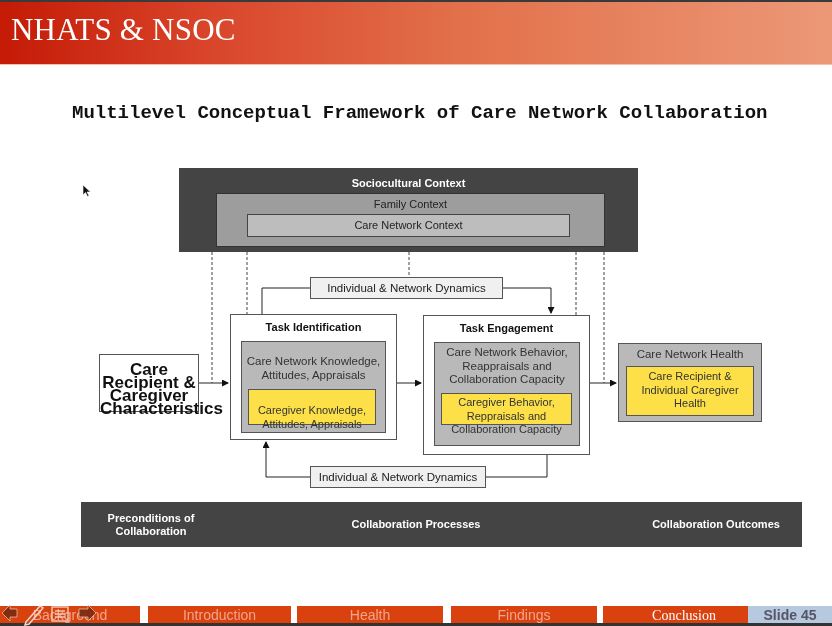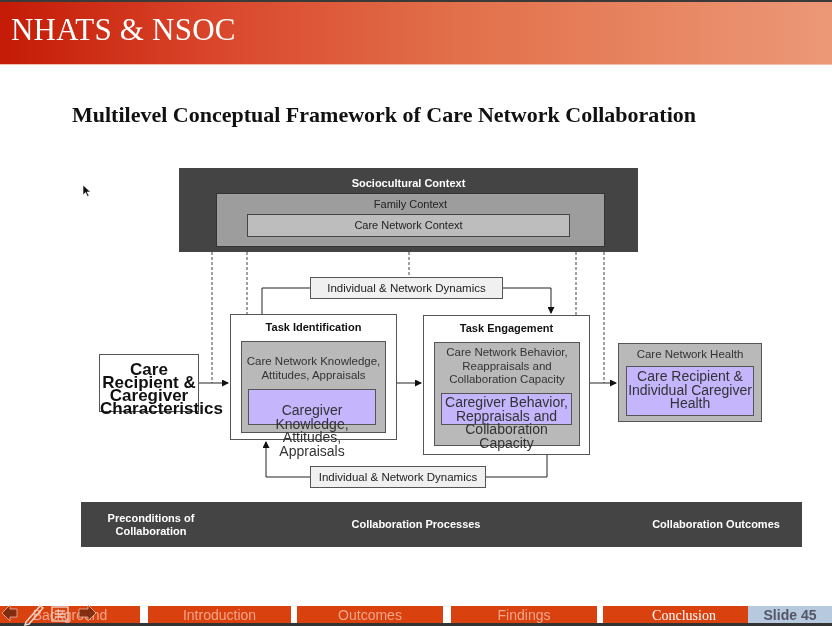--- a/index.html
+++ b/index.html
@@ -11,22 +11,22 @@
   .header {
     position: absolute; left: 0; top: 2px; width: 832px; height: 62px;
     background: linear-gradient(to right, #c41a06 0%, #d9452a 25%, #e2704a 55%, #ec9877 100%);
     border-bottom: 1px solid #f0c0a8;
   }
   .header-title {
     position: absolute; left: 11px; top: 10px; color: #ffffff;
     font-family: "Liberation Serif", serif; font-size: 31px; letter-spacing: 0.2px;
   }
   .slide-title {
-    position: absolute; left: 72px; top: 102px; font-family: Liberation Serif, serif;
-    font-weight: bold; font-size: 22px; color: #111;
+    position: absolute; left: 72px; top: 102px; font-family: Liberation Mono, monospace;
+    font-weight: bold; font-size: 19px; color: #111;
   }
   .cursor { position: absolute; left: 82px; top: 184px; }
 
   .box { position: absolute; box-sizing: border-box; text-align: center; color: #222; }
   .socio { left: 179px; top: 168px; width: 459px; height: 84px; background: #444444; }
   .socio-label { position: absolute; left: 0; right: 0; top: 9px; color: #fff; font-weight: bold; font-size: 11px; }
   .family { left: 216px; top: 193px; width: 389px; height: 54px; background: #9d9d9d; border: 1px solid #333; }
   .family-label { position: absolute; left: 0; right: 0; top: 4px; font-size: 11px; color: #222; }
   .cnc { left: 247px; top: 214px; width: 323px; height: 23px; background: #bdbdbd; border: 1px solid #444; font-size: 11px; line-height: 21px; color: #222; }
 
@@ -36,21 +36,21 @@
 
   .precond { left: 99px; top: 354px; width: 100px; height: 58px; background: #fff; border: 1px solid #555; font-weight: bold; font-size: 17px; line-height: 13px; padding-top: 8px; color: #111; }
 
   .outer { background: #fff; border: 1px solid #555; }
   .ti { left: 230px; top: 314px; width: 167px; height: 126px; }
   .te { left: 423px; top: 315px; width: 167px; height: 140px; }
   .outer-label { position: absolute; left: 0; right: 0; top: 6px; font-weight: bold; font-size: 11px; color: #111; }
   .grey { background: #b9b9b9; border: 1px solid #555; font-size: 11.5px; line-height: 13.5px; color: #333; }
   .ti-grey { left: 241px; top: 341px; width: 145px; height: 92px; padding-top: 13px; }
   .te-grey { left: 434px; top: 342px; width: 146px; height: 104px; padding-top: 3px; }
-  .white-in { background: #c4b5fd; border: 1px solid #555; font-size: 14px; line-height: 13.5px; color: #333; }
+  .white-in { background: #fde047; border: 1px solid #555; font-size: 11px; line-height: 13.5px; color: #333; }
   .ti-white { left: 248px; top: 389px; width: 128px; height: 36px; padding-top: 14px; }
   .te-white { left: 441px; top: 393px; width: 131px; height: 32px; padding-top: 2px; }
 
   .cnh { left: 618px; top: 343px; width: 144px; height: 79px; background: #b9b9b9; border: 1px solid #555; font-size: 11.5px; color: #333; }
   .cnh-label { position: absolute; left: 0; right: 0; top: 4px; }
   .cnh-white { left: 626px; top: 366px; width: 128px; height: 50px; padding-top: 3px; }
 
   .bottombar { position: absolute; left: 81px; top: 502px; width: 721px; height: 45px; background: #444444; color: #fff; font-weight: bold; font-size: 11px; }
   .bb-item { position: absolute; text-align: center; line-height: 13px; }
   .bb-1 { left: 0; width: 140px; top: 10px; }
@@ -138,21 +138,21 @@
 <div class="box white-in cnh-white">Care Recipient &amp; Individual  Caregiver Health</div>
 
 <div class="bottombar">
   <div class="bb-item bb-1">Preconditions of Collaboration</div>
   <div class="bb-item bb-2">Collaboration Processes</div>
   <div class="bb-item bb-3">Collaboration Outcomes</div>
 </div>
 
 <div class="tab tab-bg">Background</div>
 <div class="tab tab-intro">Introduction</div>
-<div class="tab tab-methods">Outcomes</div>
+<div class="tab tab-methods">Health</div>
 <div class="tab tab-findings">Findings</div>
 <div class="tab tab-concl active">Conclusion</div>
 <div class="slide-num">Slide 45</div>
 <div class="navbar-bottom"></div>
 
 <svg class="navicons" width="100" height="26" viewBox="0 0 100 26">
   <g>
     <path d="M2 13 L10 5 L10 9 L17 9 L17 17 L10 17 L10 21 Z" fill="#7a2a10" stroke="#e8c8b8" stroke-width="0.8" opacity="0.9"></path>
   </g>
   <g>

